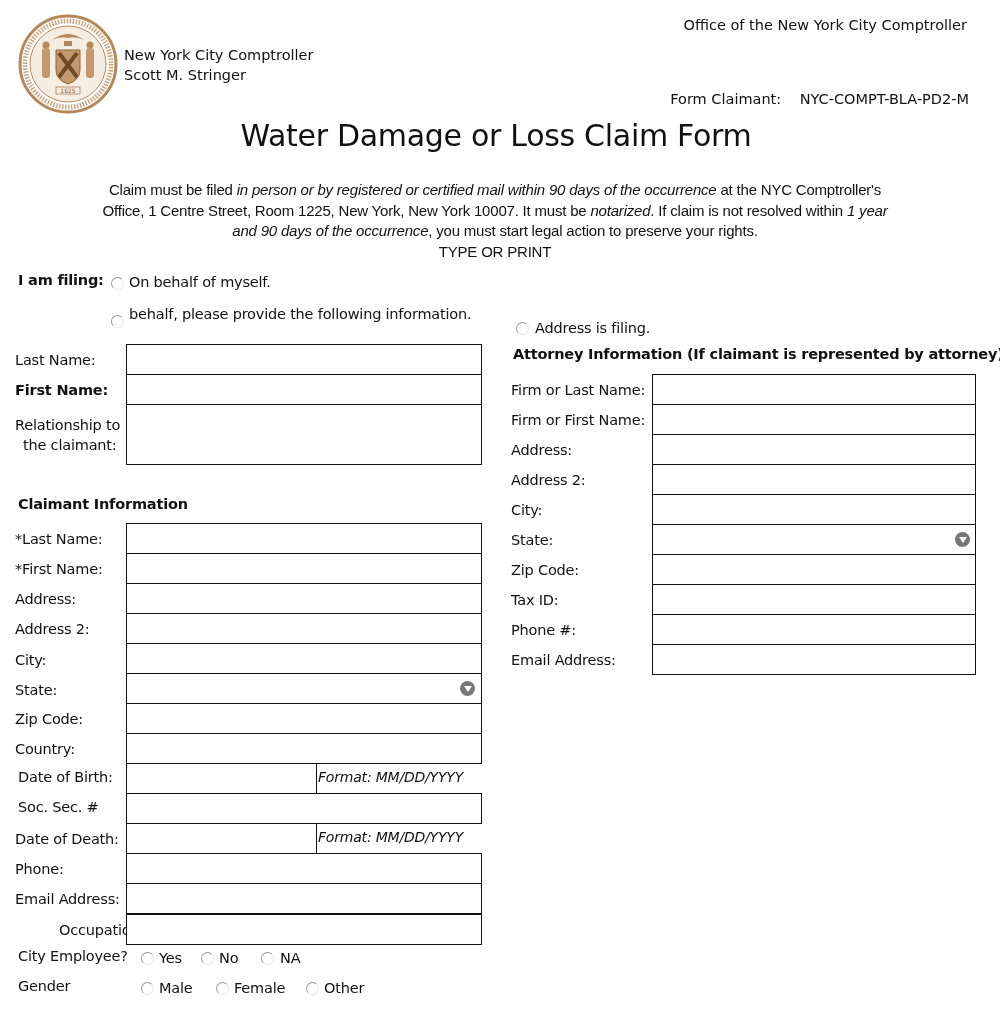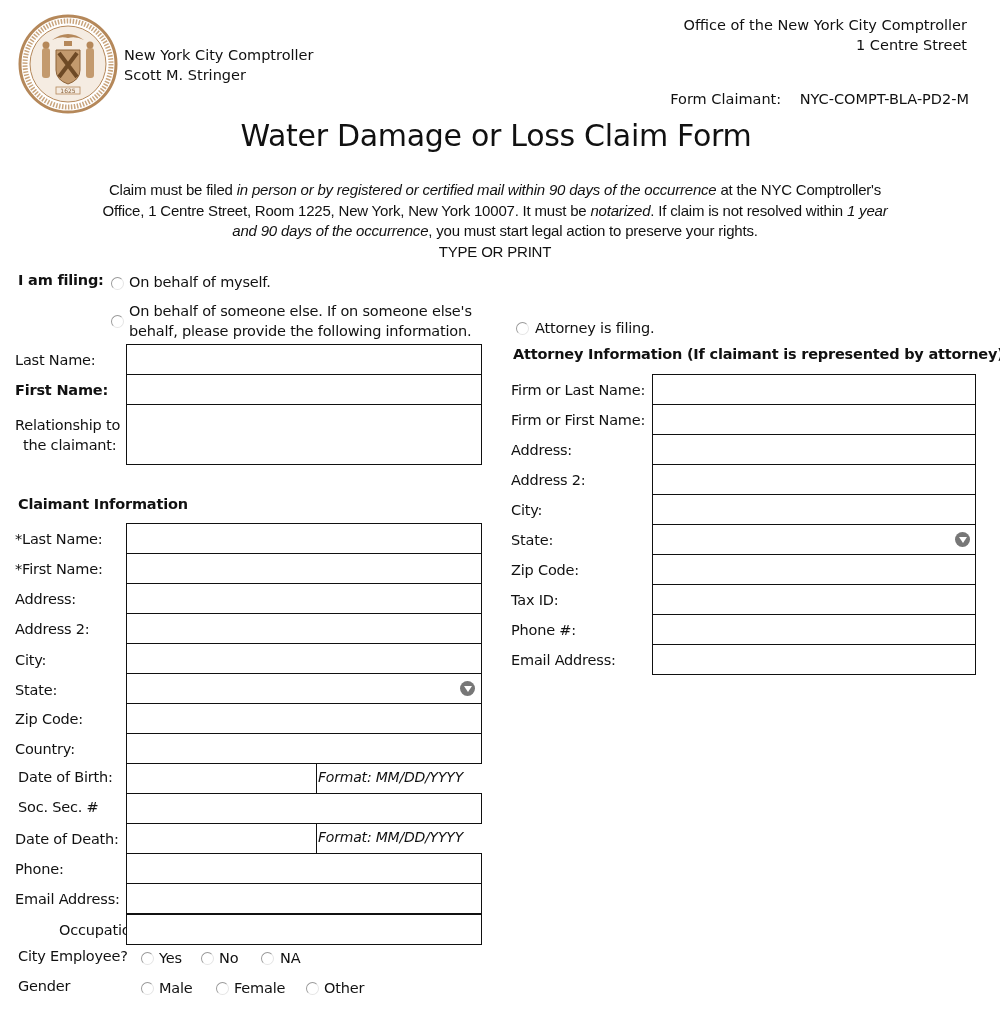--- a/index.html
+++ b/index.html
@@ -41,46 +41,44 @@
   <text x="50" y="79" text-anchor="middle" font-size="6" fill="#8c6239" font-family="DejaVu Sans, sans-serif">1625</text>
 </svg>
 
 <div class="abs org">
   <div>New York City Comptroller</div>
   <div>Scott M. Stringer</div>
 </div>
 
 <div class="abs office">
   <div>Office of the New York City Comptroller</div>
-  <div>1 Centre Street</div>
 </div>
 
 <div class="abs formver">
   <span>Form Claimant:</span>
   &nbsp;&nbsp;
   <span>NYC-COMPT-BLA-PD2-M</span>
 </div>
 
 <div class="abs title">Water Damage or Loss Claim Form</div>
 
 <div class="abs notice">
   <div><span>Claim must be filed </span><i>in person or by registered or certified mail within 90 days of the occurrence</i><span> at the NYC Comptroller's Office, 1 Centre Street, Room 1225, New York, New York 10007. It must be </span><i>notarized</i><span>. If claim is not resolved within </span><i>1 year and 90 days of the occurrence</i><span>, you must start legal action to preserve your rights.</span></div>
   <div>TYPE OR PRINT</div>
 </div>
 
 <div class="abs t bold" style="left:18px; top:272px;">I am filing:</div>
 <div class="radio" style="left:111px; top:277px;"></div>
 <div class="abs t" style="left:129px; top:274px;">On behalf of myself.</div>
 <div class="radio" style="left:111px; top:315px;"></div>
 <div class="abs t" style="left:129px; top:303px;">
-  <div>On behalf of someone else. If on someone else's</div>
   <div style="margin-top:3px;">behalf, please provide the following information.</div>
 </div>
 <div class="radio" style="left:516px; top:322px;"></div>
-<div class="abs t" style="left:535px; top:320px;">Attorney is filing.</div>
+<div class="abs t" style="left:535px; top:320px;">Address is filing.</div>
 
 <div class="abs t" style="left:15px; top:352px;">Last Name:</div>
 <div class="field" style="left:126px; top:344px; width:356px; height:31px;"><input style=""></div>
 <div class="abs t" style="left:15px; top:382px;font-weight:bold;">First Name:</div>
 <div class="field" style="left:126px; top:374px; width:356px; height:31px;"><input style=""></div>
 <div class="abs t" style="left:15px; top:417px;">
   <div>Relationship to</div>
   <div style="margin-top:3px;margin-left:8px;">the claimant:</div>
 </div>
 <div class="field" style="left:126px; top:404px; width:356px; height:61px;"><input style=""></div>

